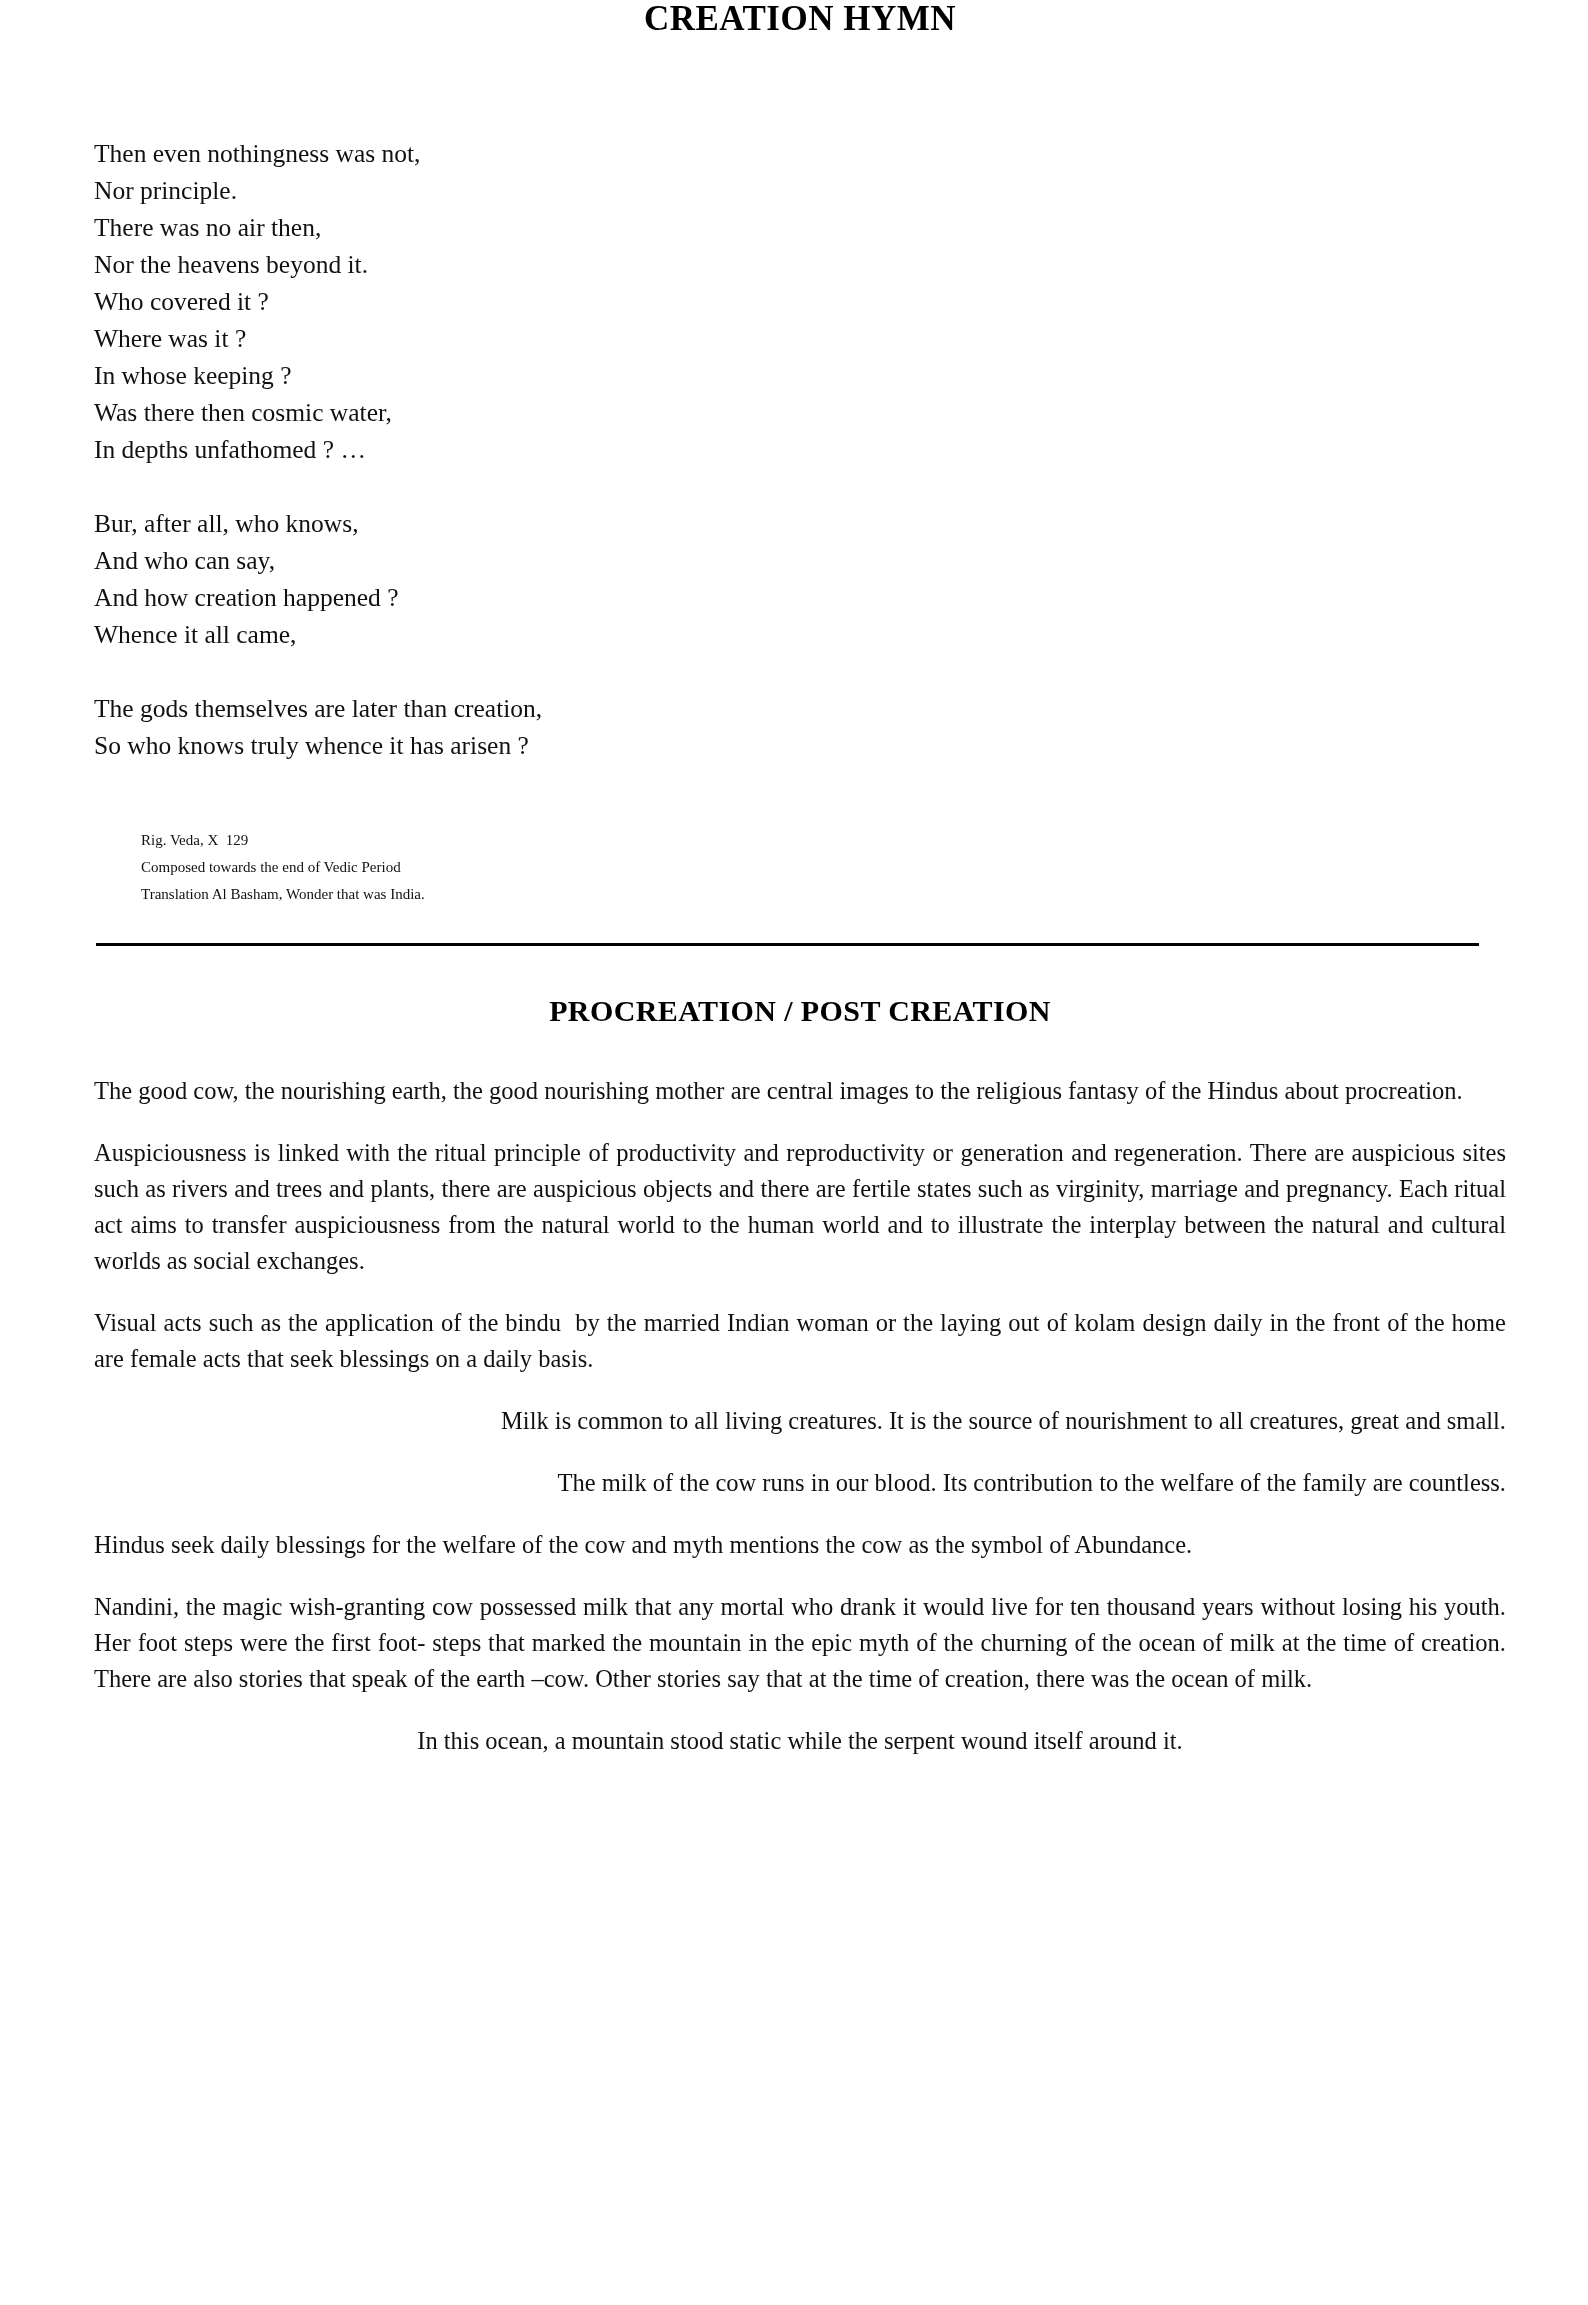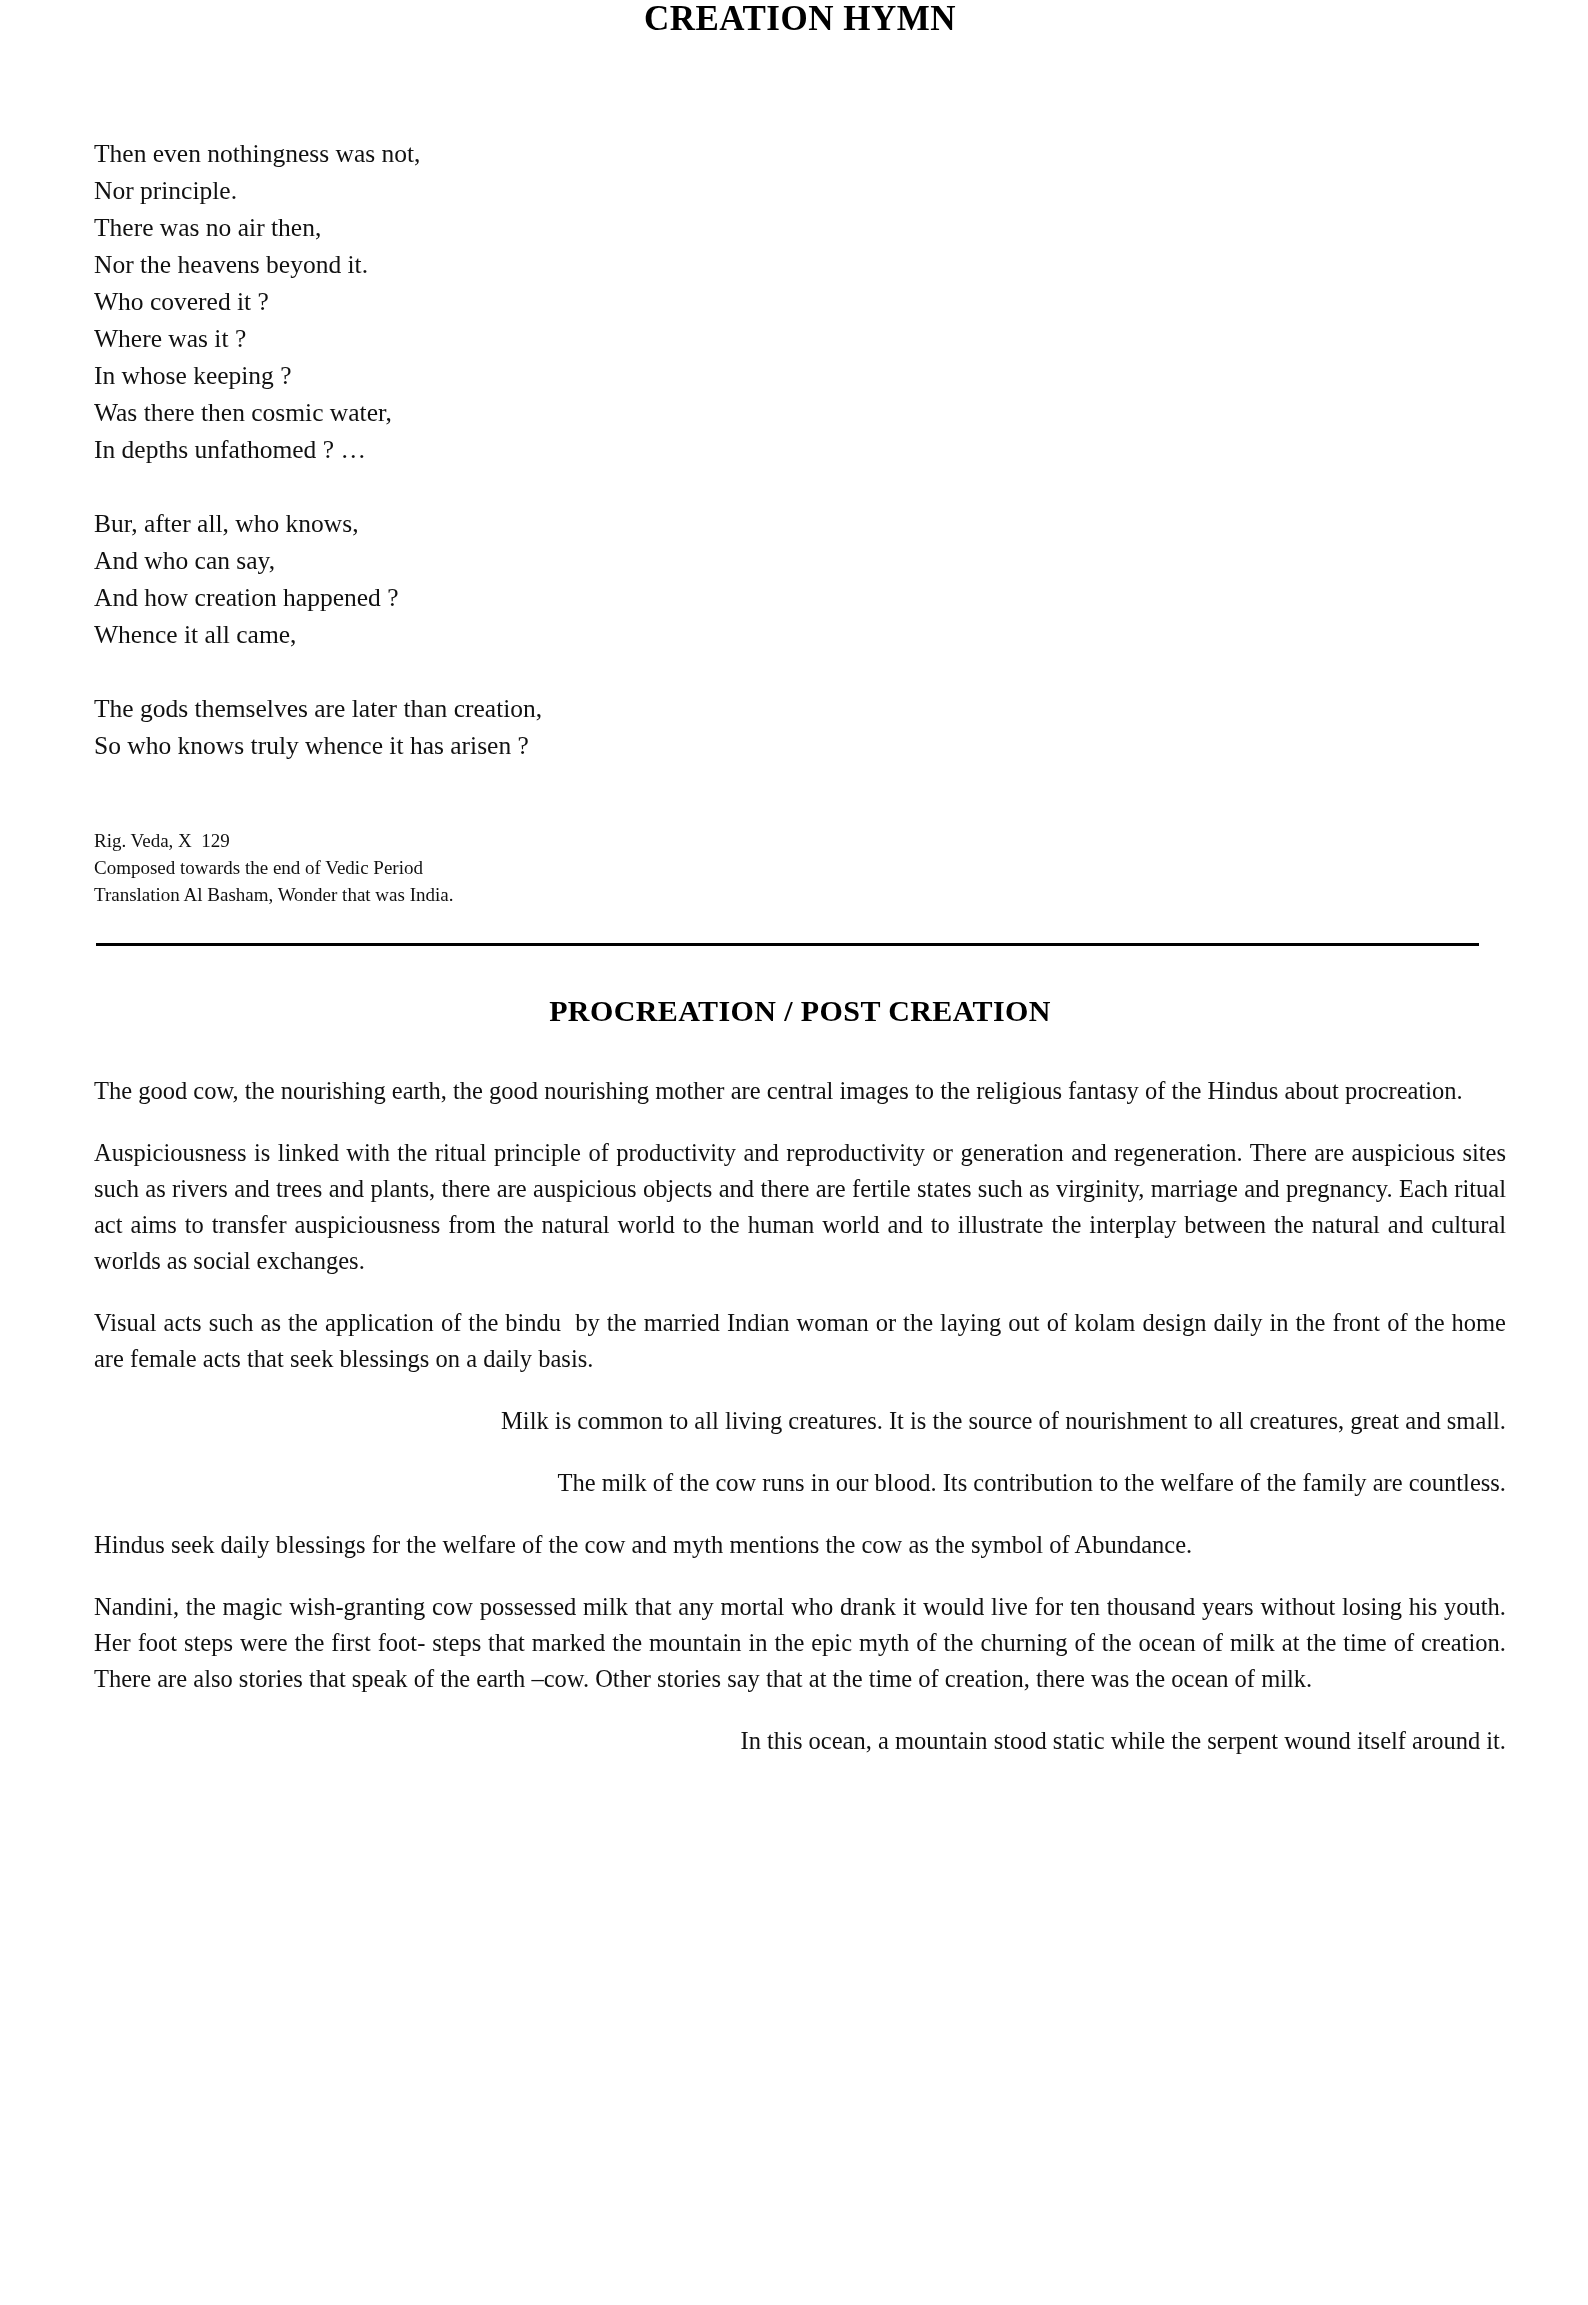--- a/index.html
+++ b/index.html
@@ -51,23 +51,24 @@
     margin-bottom: 0;
   }
   .poem .line {
     white-space: pre;
     display: block;
   }
 
   
   .attribution {
     margin-top: 63px;
-    font-size: 19px;
+    font-size: 15px;
     line-height: 27px;
     color: #111;
+    margin-left: 47px;
   }
   .attribution .line {
     white-space: pre;
     display: block;
   }
 
   
   .divider {
     margin-top: 35px;
     margin-left: 1.9px;
@@ -96,21 +97,21 @@
     line-height: 36px;
     color: #111;
   }
   .body-text p {
     margin: 0 0 26px 0;
     text-align: justify;
     text-justify: inter-word;
     white-space: pre-wrap;
   }
   .body-text p.last {
-    text-align: right;
+    text-align: center;
     margin-bottom: 12px;
   }
   .body-text p.short {
     text-align: right;
   }
 </style>
 </head>
 <body>
 
 <div class="page">

